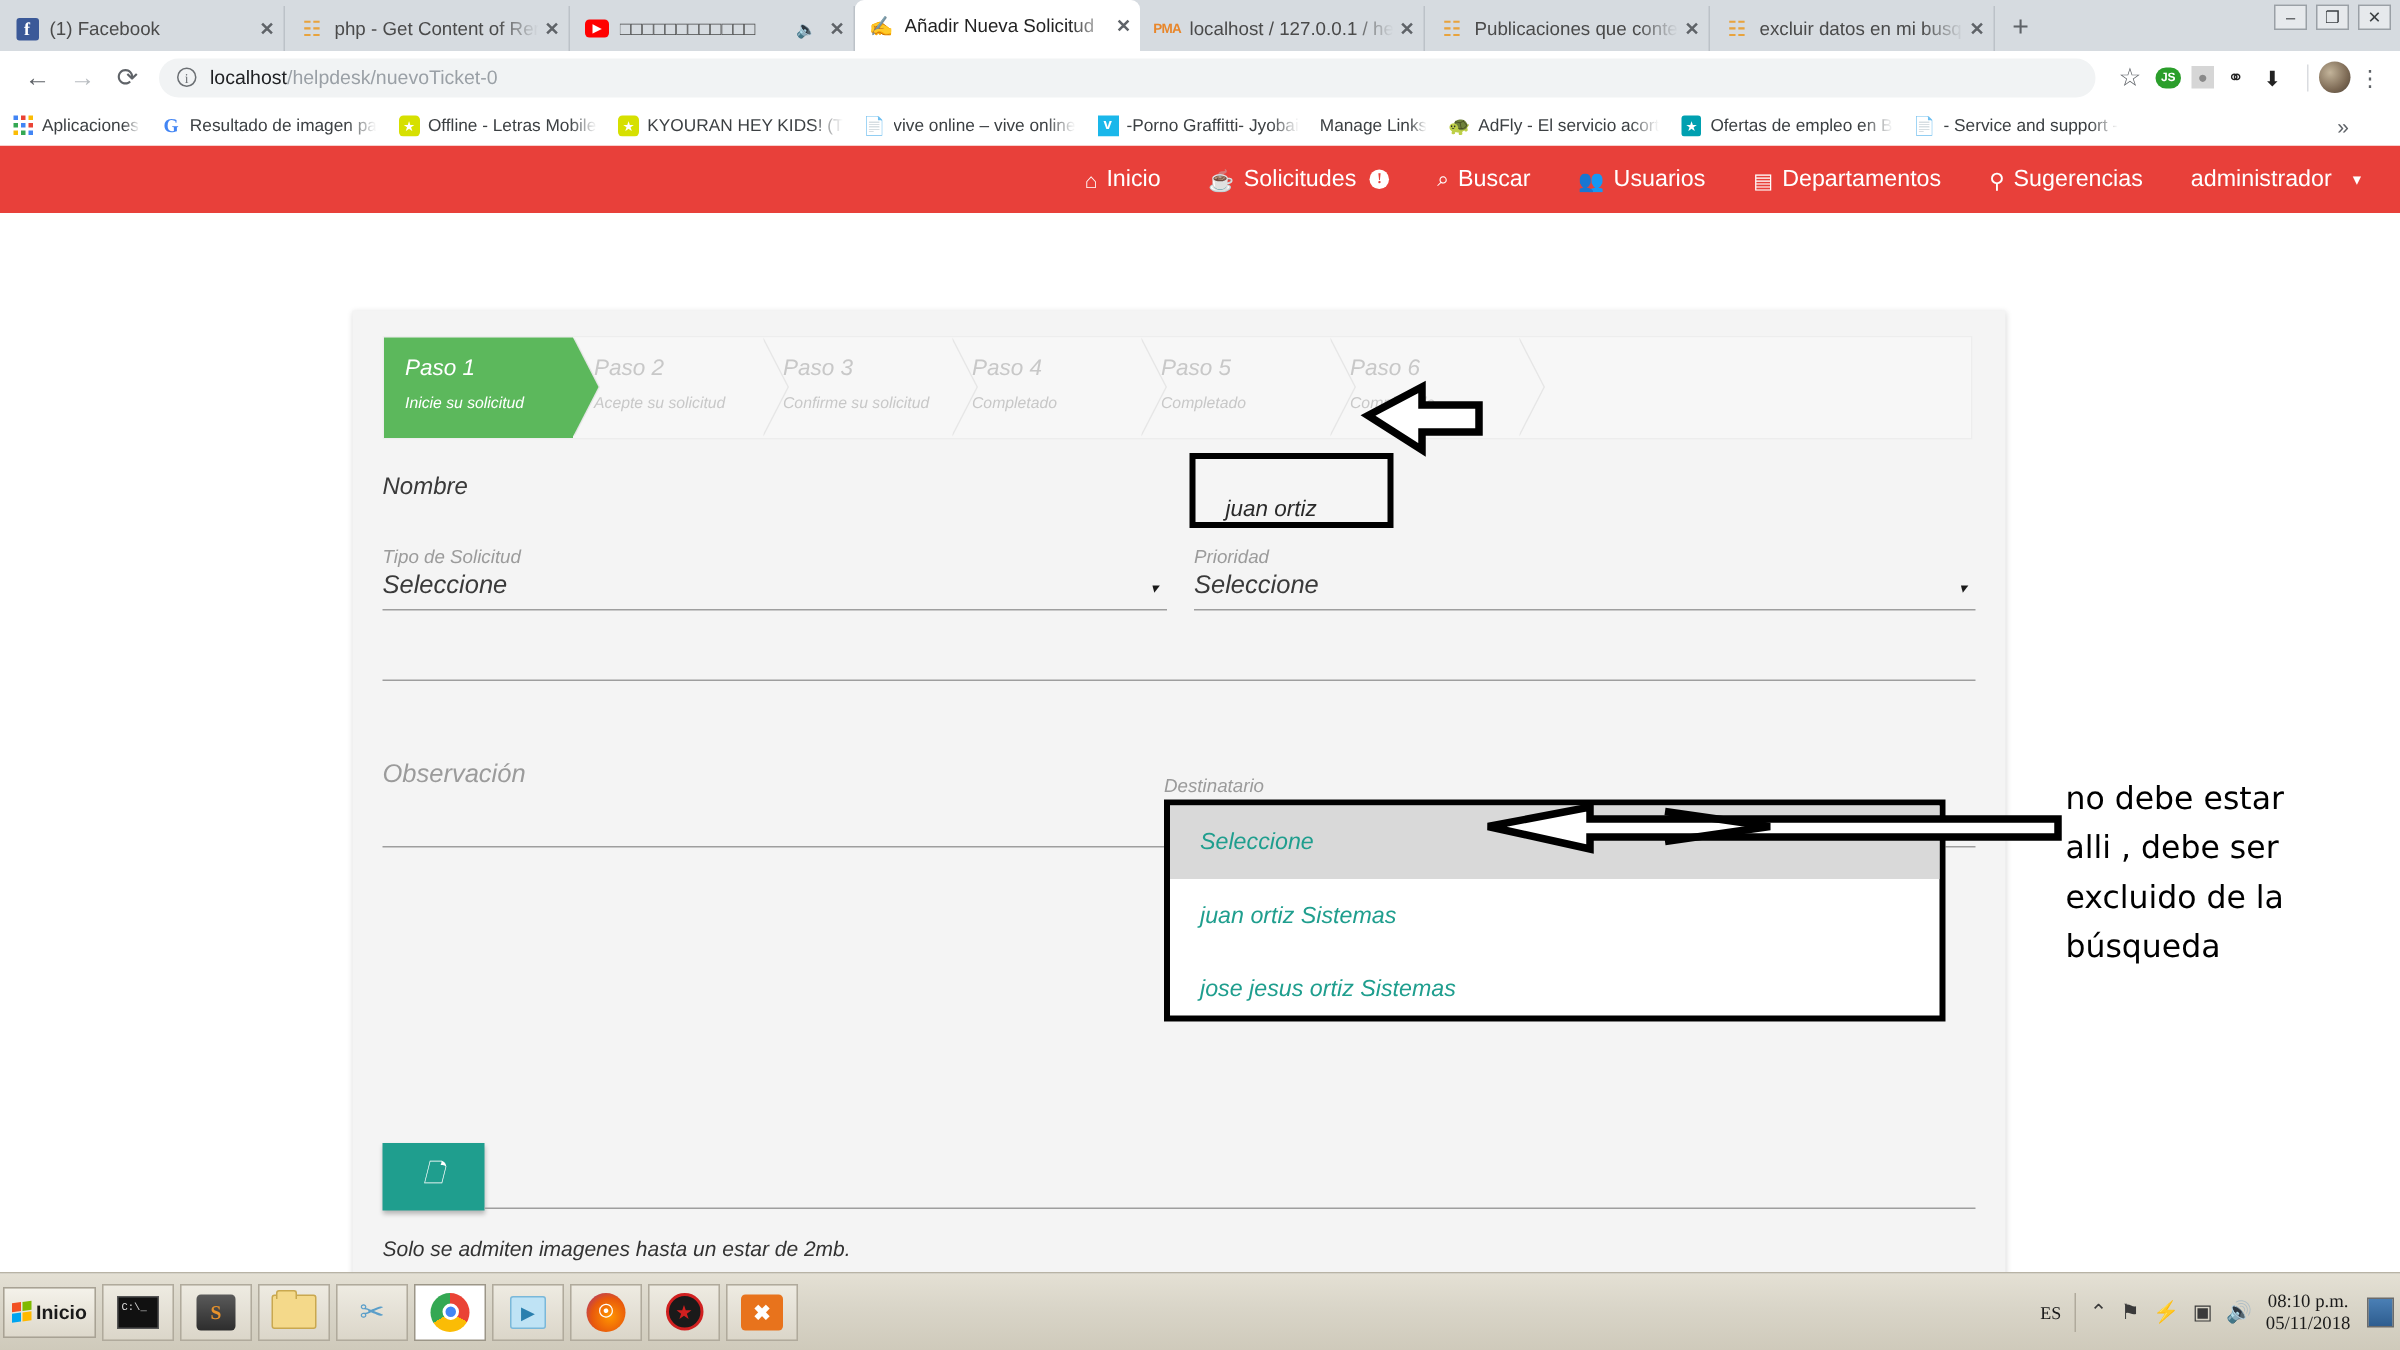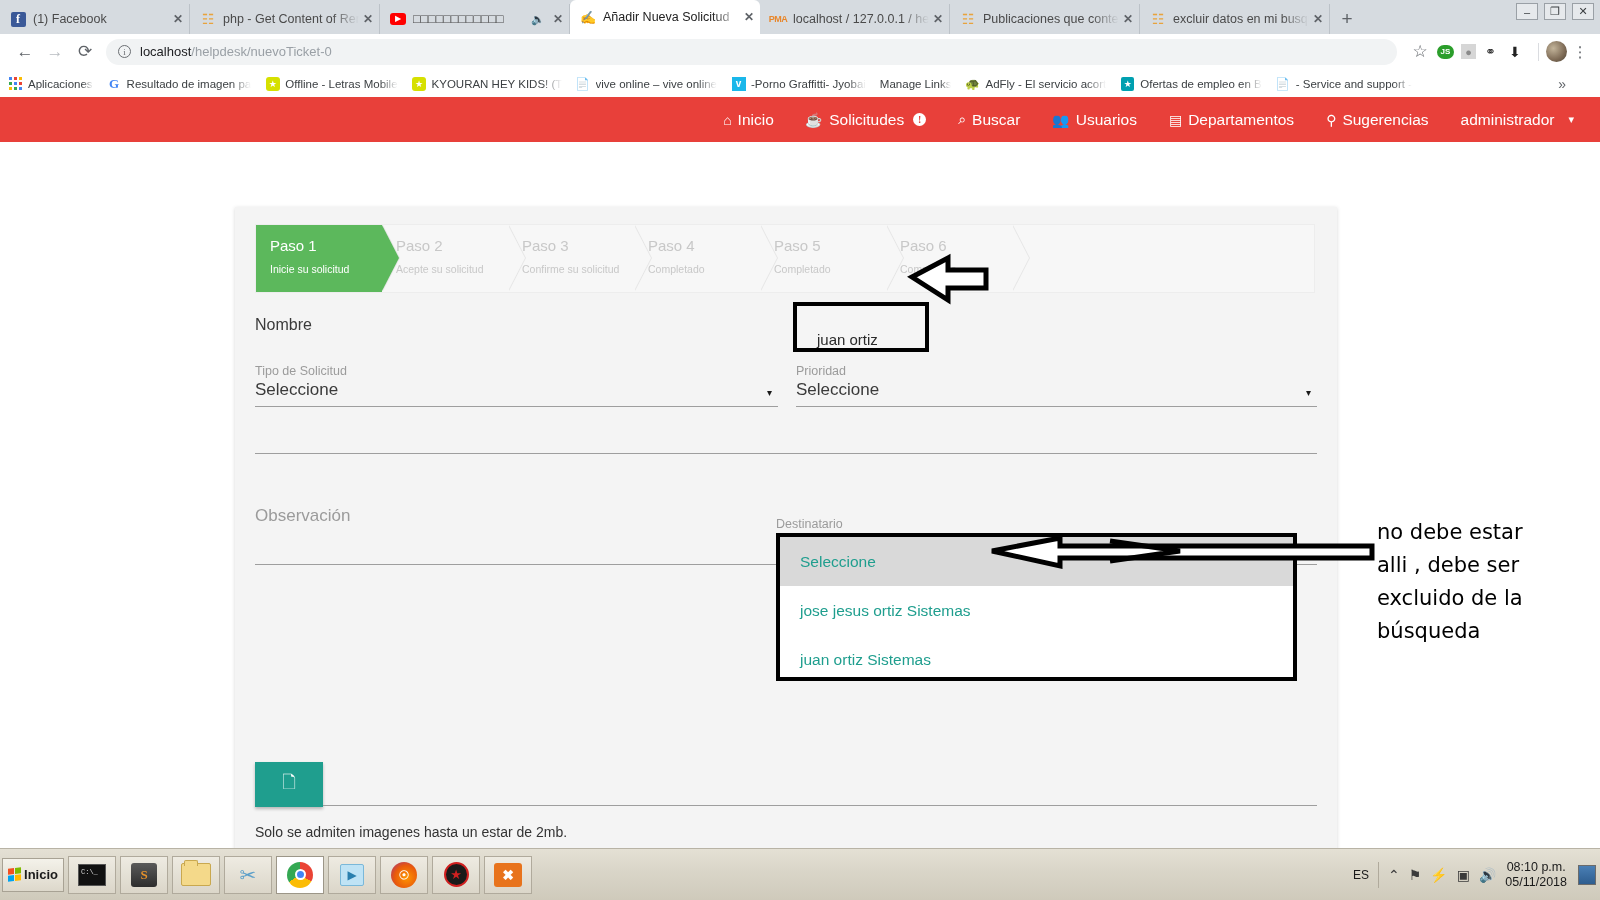--- a/index.html
+++ b/index.html
@@ -149,21 +149,21 @@
     padding: 0 16px; height: 45px; color: #fff; white-space: nowrap;
   }
   .nav-link .glyph { font-size: 14px; }
   .badge-excl {
     width: 13px; height: 13px; border-radius: 50%; background: #fff; color: #e8403a;
     font-size: 10px; font-weight: bold; display:inline-flex; align-items:center;
     justify-content:center; font-family:"Liberation Serif",serif; margin-left: 3px;
   }
   .caret-down { font-size: 11px; margin-left: 8px; }
 
-  .page-body { position: relative; width: 100%; height: 706px; background: #fff; }
+  .page-body { position: relative; width: 100%; height: 706px; background: #fff; font-style: italic; }
 
   .card {
     position: absolute; left: 235px; top: 65px; width: 1102px; height: 657px;
     background: #f4f4f4; box-shadow: 0 1px 4px rgba(0,0,0,0.16);
   }
 
   
   .stepper { position: absolute; left: 20px; top: 17px; width: 1060px; height: 69px;
              display: flex; background: #f7f7f7; border: 1px solid #ededed; }
   .step {
@@ -271,21 +271,21 @@
   .tb-item {
     width: 48px; height: 38px; margin-left: 4px;
     background: linear-gradient(to bottom,#eeebe2,#dbd6c9);
     border: 1px solid #b0aa9c;
     display: flex; align-items: center; justify-content: center;
   }
   .tb-item.active { background: #ffffff; border-color: #9c9688; }
   .tray {
     position: absolute; right: 4px; top: 4px; height: 44px;
     display: flex; align-items: center; gap: 9px;
-    font-size: 12px; color: #1a1a1a;
+    font-size: 12px; color: #1a1a1a; font-family: Liberation Serif, serif;
   }
   .tray-sep { width: 1px; height: 26px; background: #b0aa9c; }
   .tray-ico { font-size: 14px; color: #3a3a3a; }
   .tray-clock { text-align: center; line-height: 15px; font-size: 12.5px; }
   .show-desktop { width: 18px; height: 20px; margin-left: 2px;
       background: linear-gradient(to bottom,#4a7fb5,#2e5d8f); border:1px solid #6b6b6b; }
 
   
   .ic-cmd { width:28px;height:22px;background:#111;border:1px solid #555;color:#ddd;
             font-size:7px;padding:3px 0 0 2px; font-family:"Liberation Mono",monospace;}
@@ -576,22 +576,22 @@
           <div class="obs-fld" style="padding-top:52px;">
             <div class="fld-value obs-area" style="color:#9b9b9b;">Observación</div>
             <div class="fld-line"></div>
           </div>
         </div>
 
         <div class="dest-wrap">
           <div class="dest-label">Destinatario</div>
           <div class="dest-box">
             <div class="dest-opt selected">Seleccione</div>
+            <div class="dest-opt">juan ortiz Sistemas</div>
             <div class="dest-opt">jose jesus ortiz Sistemas</div>
-            <div class="dest-opt">juan ortiz Sistemas</div>
           </div>
         </div>
 
         <div class="upload-row">
           <div class="upload-btn">
             <span>🗋</span>
           </div>
           <div class="upload-line"></div>
         </div>
         <div class="upload-note">Solo se admiten imagenes hasta un estar de 2mb.</div>

